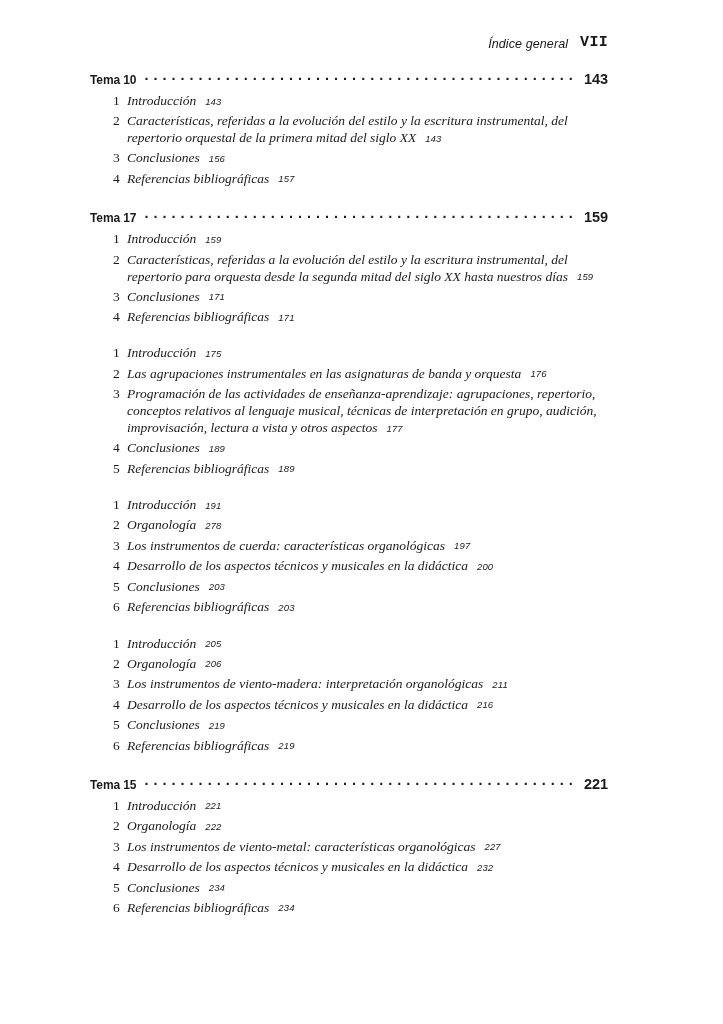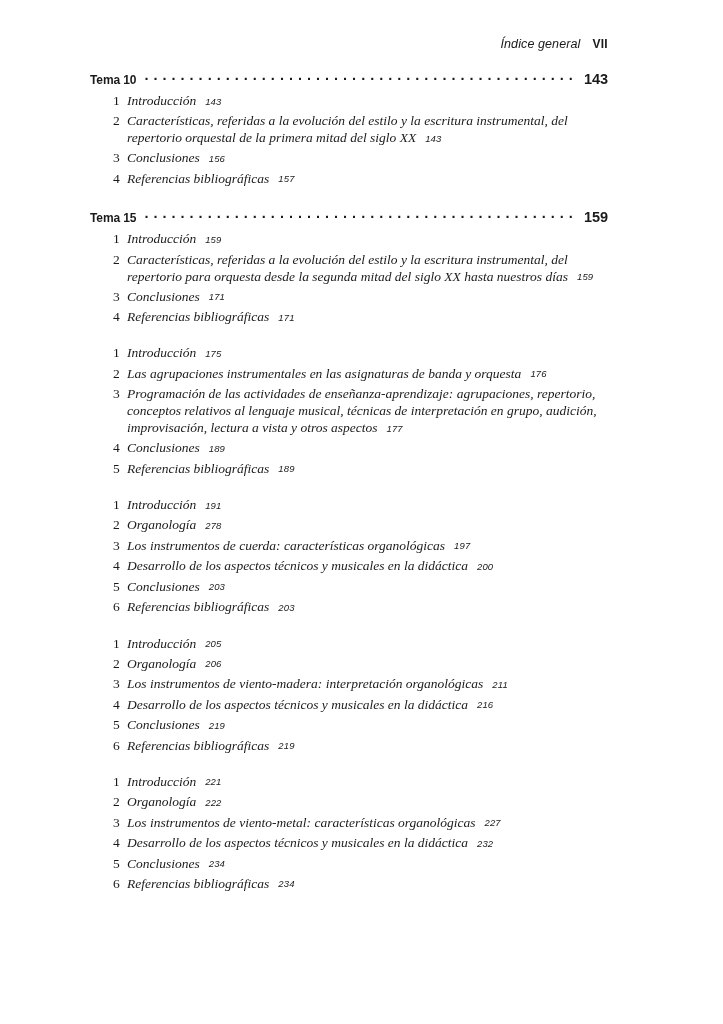--- a/index.html
+++ b/index.html
@@ -35,23 +35,23 @@
     gap: 12px;
   }
   .running-head-title {
     font-family: "Liberation Sans", sans-serif;
     font-style: italic;
     font-size: 12.5px;
     letter-spacing: 0.1px;
     color: #1a1a1a;
   }
   .running-head-folio {
-    font-family: Liberation Sans, sans-serif;
+    font-family: Liberation Mono, monospace;
     font-weight: bold;
-    font-size: 12px;
+    font-size: 15px;
     letter-spacing: 0.3px;
     color: #1a1a1a;
   }
 
   
   .toc {
     position: absolute;
     top: 68px;
     left: 90px;
     width: 518px;
@@ -171,116 +171,121 @@
           <span class="entry-num">3</span>
           <span class="entry-text"><span>Conclusiones</span><span class="entry-folio">156</span></span>
         </div>
         <div class="entry">
           <span class="entry-num">4</span>
           <span class="entry-text"><span>Referencias bibliográficas</span><span class="entry-folio">157</span></span>
         </div>
       </div>
       <div class="toc-block">
         <div class="chapter-line">
+          <span class="chapter-title">Tema 17</span>
+          <span class="leader"></span>
+          <span class="chapter-folio">159</span>
+        </div>
+        <div class="entry">
+          <span class="entry-num">1</span>
+          <span class="entry-text"><span>Introducción</span><span class="entry-folio">159</span></span>
+        </div>
+        <div class="entry">
+          <span class="entry-num">2</span>
+          <span class="entry-text"><span>Características, referidas a la evolución del estilo y la escritura instrumental, del repertorio para orquesta desde la segunda mitad del siglo XX hasta nuestros días</span><span class="entry-folio">159</span></span>
+        </div>
+        <div class="entry">
+          <span class="entry-num">3</span>
+          <span class="entry-text"><span>Conclusiones</span><span class="entry-folio">171</span></span>
+        </div>
+        <div class="entry">
+          <span class="entry-num">4</span>
+          <span class="entry-text"><span>Referencias bibliográficas</span><span class="entry-folio">171</span></span>
+        </div>
+      </div>
+      <div class="toc-block">
+        <div class="entry">
+          <span class="entry-num">1</span>
+          <span class="entry-text"><span>Introducción</span><span class="entry-folio">175</span></span>
+        </div>
+        <div class="entry">
+          <span class="entry-num">2</span>
+          <span class="entry-text"><span>Las agrupaciones instrumentales en las asignaturas de banda y orquesta</span><span class="entry-folio">176</span></span>
+        </div>
+        <div class="entry">
+          <span class="entry-num">3</span>
+          <span class="entry-text"><span>Programación de las actividades de enseñanza-aprendizaje: agrupaciones, repertorio, conceptos relativos al lenguaje musical, técnicas de interpretación en grupo, audición, improvisación, lectura a vista y otros aspectos</span><span class="entry-folio">177</span></span>
+        </div>
+        <div class="entry">
+          <span class="entry-num">4</span>
+          <span class="entry-text"><span>Conclusiones</span><span class="entry-folio">189</span></span>
+        </div>
+        <div class="entry">
+          <span class="entry-num">5</span>
+          <span class="entry-text"><span>Referencias bibliográficas</span><span class="entry-folio">189</span></span>
+        </div>
+      </div>
+      <div class="toc-block">
+        <div class="entry">
+          <span class="entry-num">1</span>
+          <span class="entry-text"><span>Introducción</span><span class="entry-folio">191</span></span>
+        </div>
+        <div class="entry">
+          <span class="entry-num">2</span>
+          <span class="entry-text"><span>Organología</span><span class="entry-folio">278</span></span>
+        </div>
+        <div class="entry">
+          <span class="entry-num">3</span>
+          <span class="entry-text"><span>Los instrumentos de cuerda: características organológicas</span><span class="entry-folio">197</span></span>
+        </div>
+        <div class="entry">
+          <span class="entry-num">4</span>
+          <span class="entry-text"><span>Desarrollo de los aspectos técnicos y musicales en la didáctica</span><span class="entry-folio">200</span></span>
+        </div>
+        <div class="entry">
+          <span class="entry-num">5</span>
+          <span class="entry-text"><span>Conclusiones</span><span class="entry-folio">203</span></span>
+        </div>
+        <div class="entry">
+          <span class="entry-num">6</span>
+          <span class="entry-text"><span>Referencias bibliográficas</span><span class="entry-folio">203</span></span>
+        </div>
+      </div>
+      <div class="toc-block">
+        <div class="entry">
+          <span class="entry-num">1</span>
+          <span class="entry-text"><span>Introducción</span><span class="entry-folio">205</span></span>
+        </div>
+        <div class="entry">
+          <span class="entry-num">2</span>
+          <span class="entry-text"><span>Organología</span><span class="entry-folio">206</span></span>
+        </div>
+        <div class="entry">
+          <span class="entry-num">3</span>
+          <span class="entry-text"><span>Los instrumentos de viento-madera: interpretación organológicas</span><span class="entry-folio">211</span></span>
+        </div>
+        <div class="entry">
+          <span class="entry-num">4</span>
+          <span class="entry-text"><span>Desarrollo de los aspectos técnicos y musicales en la didáctica</span><span class="entry-folio">216</span></span>
+        </div>
+        <div class="entry">
+          <span class="entry-num">5</span>
+          <span class="entry-text"><span>Conclusiones</span><span class="entry-folio">219</span></span>
+        </div>
+        <div class="entry">
+          <span class="entry-num">6</span>
+          <span class="entry-text"><span>Referencias bibliográficas</span><span class="entry-folio">219</span></span>
+        </div>
+      </div>
+      <div class="toc-block">
+        <div class="chapter-line">
           <span class="chapter-title">Tema 15</span>
           <span class="leader"></span>
-          <span class="chapter-folio">159</span>
-        </div>
-        <div class="entry">
-          <span class="entry-num">1</span>
-          <span class="entry-text"><span>Introducción</span><span class="entry-folio">159</span></span>
-        </div>
-        <div class="entry">
-          <span class="entry-num">2</span>
-          <span class="entry-text"><span>Características, referidas a la evolución del estilo y la escritura instrumental, del repertorio para orquesta desde la segunda mitad del siglo XX hasta nuestros días</span><span class="entry-folio">159</span></span>
-        </div>
-        <div class="entry">
-          <span class="entry-num">3</span>
-          <span class="entry-text"><span>Conclusiones</span><span class="entry-folio">171</span></span>
-        </div>
-        <div class="entry">
-          <span class="entry-num">4</span>
-          <span class="entry-text"><span>Referencias bibliográficas</span><span class="entry-folio">171</span></span>
-        </div>
-      </div>
-      <div class="toc-block">
-        <div class="entry">
-          <span class="entry-num">1</span>
-          <span class="entry-text"><span>Introducción</span><span class="entry-folio">175</span></span>
-        </div>
-        <div class="entry">
-          <span class="entry-num">2</span>
-          <span class="entry-text"><span>Las agrupaciones instrumentales en las asignaturas de banda y orquesta</span><span class="entry-folio">176</span></span>
-        </div>
-        <div class="entry">
-          <span class="entry-num">3</span>
-          <span class="entry-text"><span>Programación de las actividades de enseñanza-aprendizaje: agrupaciones, repertorio, conceptos relativos al lenguaje musical, técnicas de interpretación en grupo, audición, improvisación, lectura a vista y otros aspectos</span><span class="entry-folio">177</span></span>
-        </div>
-        <div class="entry">
-          <span class="entry-num">4</span>
-          <span class="entry-text"><span>Conclusiones</span><span class="entry-folio">189</span></span>
-        </div>
-        <div class="entry">
-          <span class="entry-num">5</span>
-          <span class="entry-text"><span>Referencias bibliográficas</span><span class="entry-folio">189</span></span>
-        </div>
-      </div>
-      <div class="toc-block">
-        <div class="entry">
-          <span class="entry-num">1</span>
-          <span class="entry-text"><span>Introducción</span><span class="entry-folio">191</span></span>
-        </div>
-        <div class="entry">
-          <span class="entry-num">2</span>
-          <span class="entry-text"><span>Organología</span><span class="entry-folio">278</span></span>
-        </div>
-        <div class="entry">
-          <span class="entry-num">3</span>
-          <span class="entry-text"><span>Los instrumentos de cuerda: características organológicas</span><span class="entry-folio">197</span></span>
-        </div>
-        <div class="entry">
-          <span class="entry-num">4</span>
-          <span class="entry-text"><span>Desarrollo de los aspectos técnicos y musicales en la didáctica</span><span class="entry-folio">200</span></span>
-        </div>
-        <div class="entry">
-          <span class="entry-num">5</span>
-          <span class="entry-text"><span>Conclusiones</span><span class="entry-folio">203</span></span>
-        </div>
-        <div class="entry">
-          <span class="entry-num">6</span>
-          <span class="entry-text"><span>Referencias bibliográficas</span><span class="entry-folio">203</span></span>
-        </div>
-      </div>
-      <div class="toc-block">
-        <div class="entry">
-          <span class="entry-num">1</span>
-          <span class="entry-text"><span>Introducción</span><span class="entry-folio">205</span></span>
-        </div>
-        <div class="entry">
-          <span class="entry-num">2</span>
-          <span class="entry-text"><span>Organología</span><span class="entry-folio">206</span></span>
-        </div>
-        <div class="entry">
-          <span class="entry-num">3</span>
-          <span class="entry-text"><span>Los instrumentos de viento-madera: interpretación organológicas</span><span class="entry-folio">211</span></span>
-        </div>
-        <div class="entry">
-          <span class="entry-num">4</span>
-          <span class="entry-text"><span>Desarrollo de los aspectos técnicos y musicales en la didáctica</span><span class="entry-folio">216</span></span>
-        </div>
-        <div class="entry">
-          <span class="entry-num">5</span>
-          <span class="entry-text"><span>Conclusiones</span><span class="entry-folio">219</span></span>
-        </div>
-        <div class="entry">
-          <span class="entry-num">6</span>
-          <span class="entry-text"><span>Referencias bibliográficas</span><span class="entry-folio">219</span></span>
-        </div>
-      </div>
-      <div class="toc-block">
+          <span class="chapter-folio">221</span>
+        </div>
         <div class="entry">
           <span class="entry-num">1</span>
           <span class="entry-text"><span>Introducción</span><span class="entry-folio">221</span></span>
         </div>
         <div class="entry">
           <span class="entry-num">2</span>
           <span class="entry-text"><span>Organología</span><span class="entry-folio">222</span></span>
         </div>
         <div class="entry">
           <span class="entry-num">3</span>

